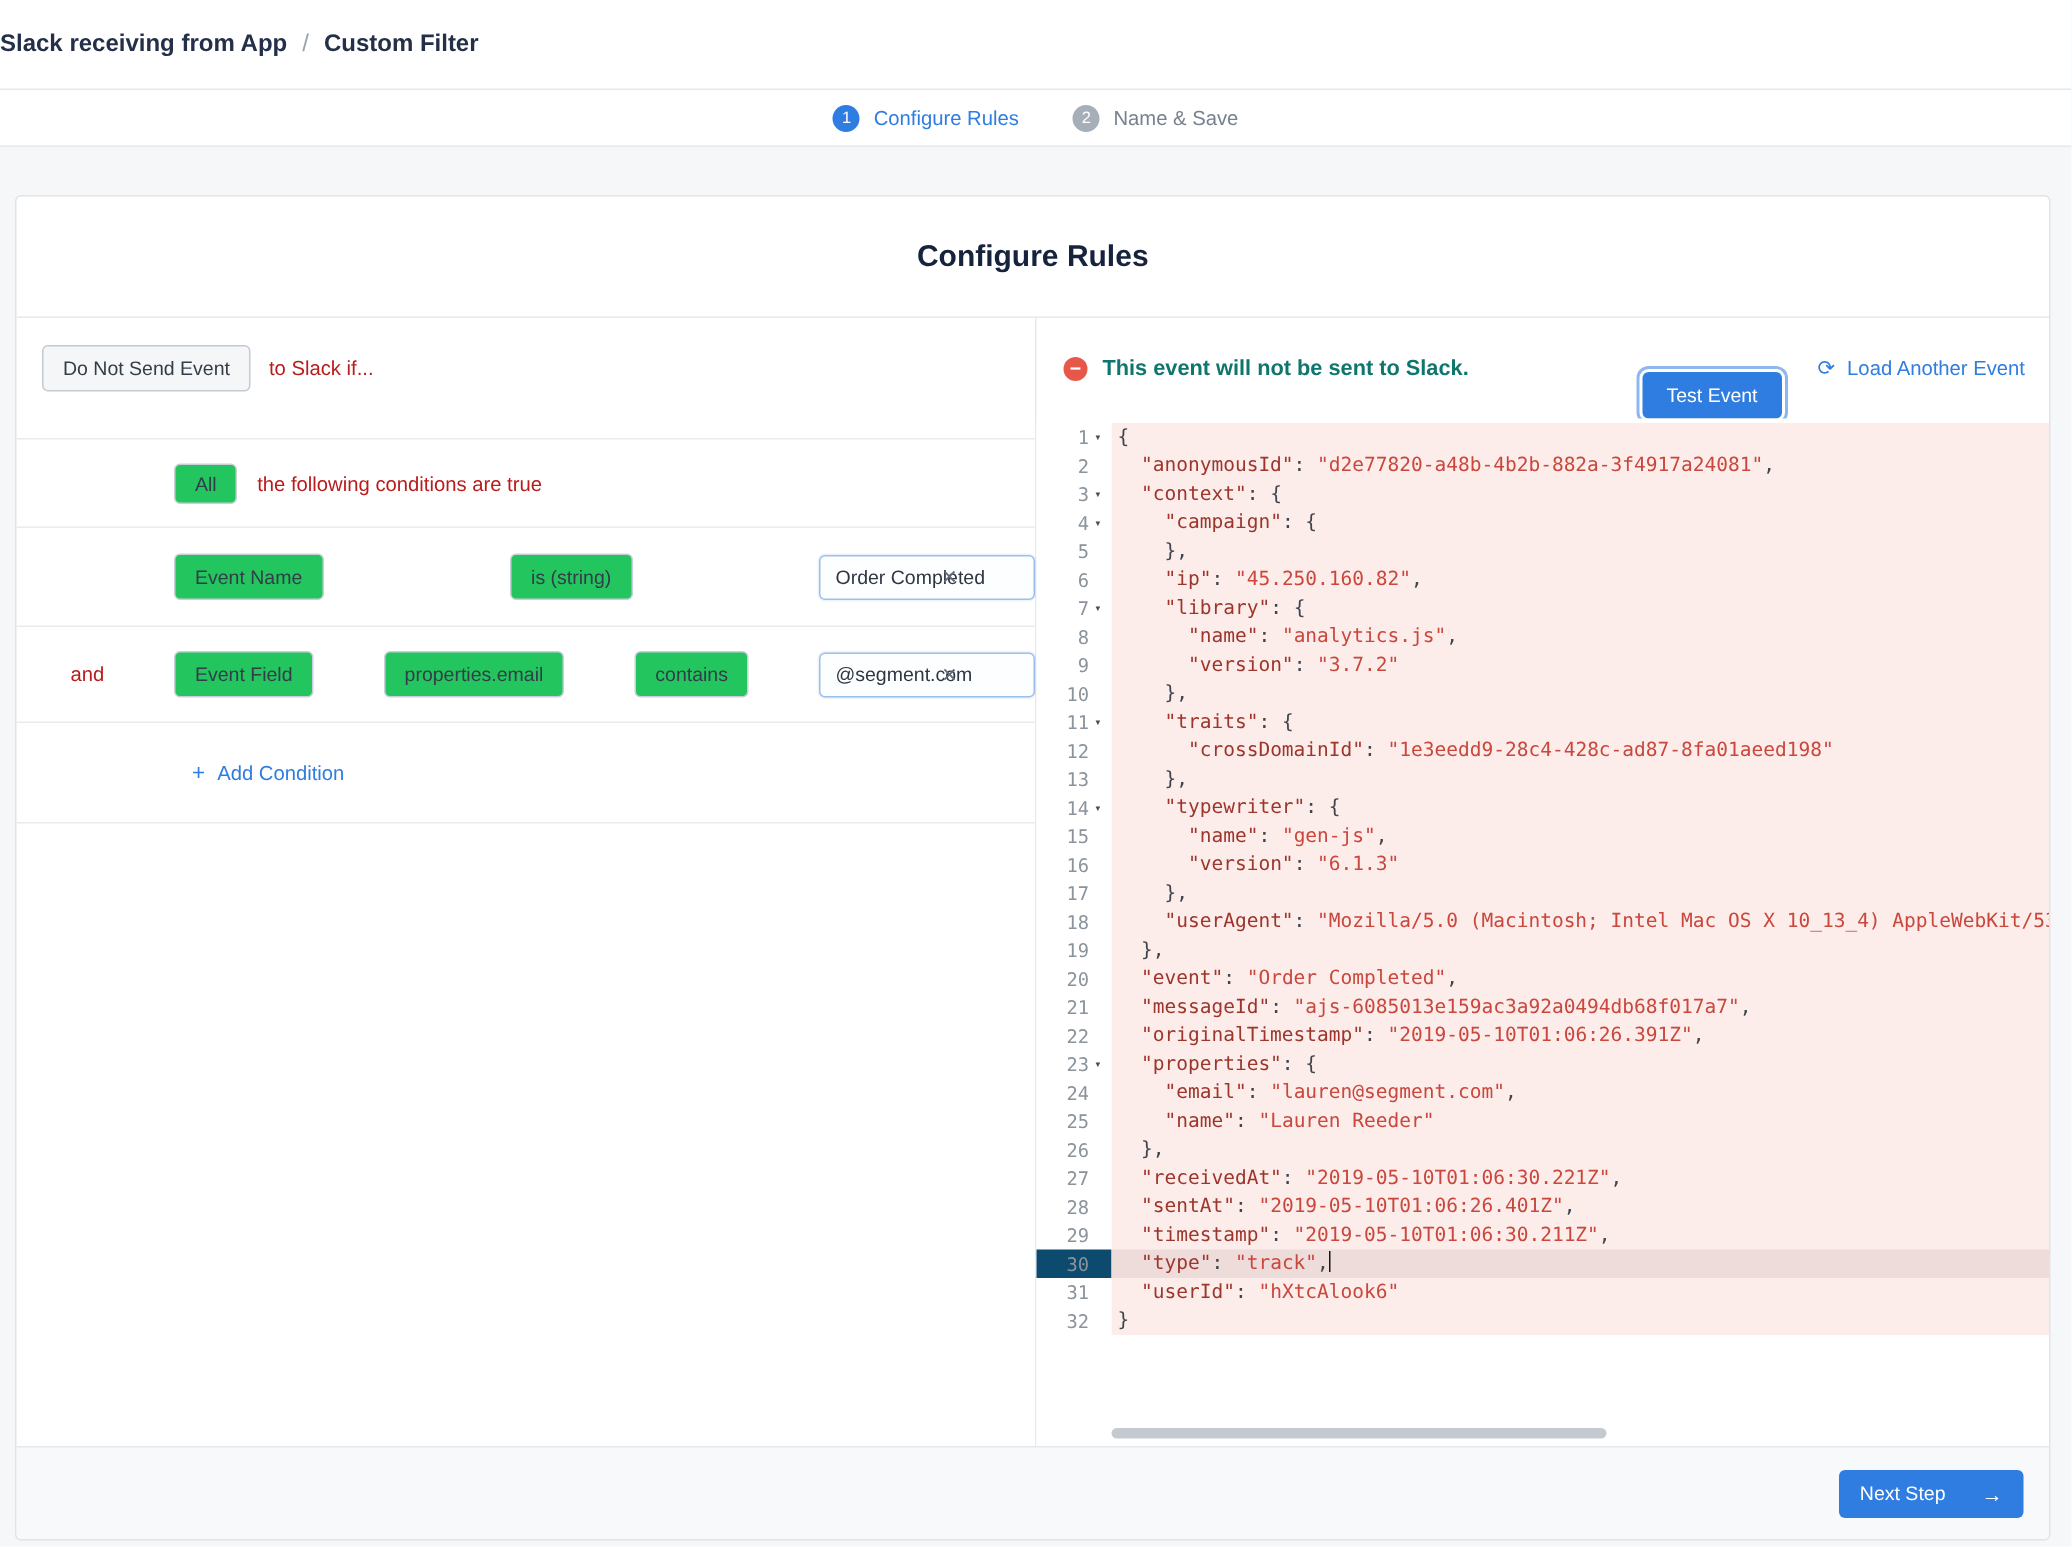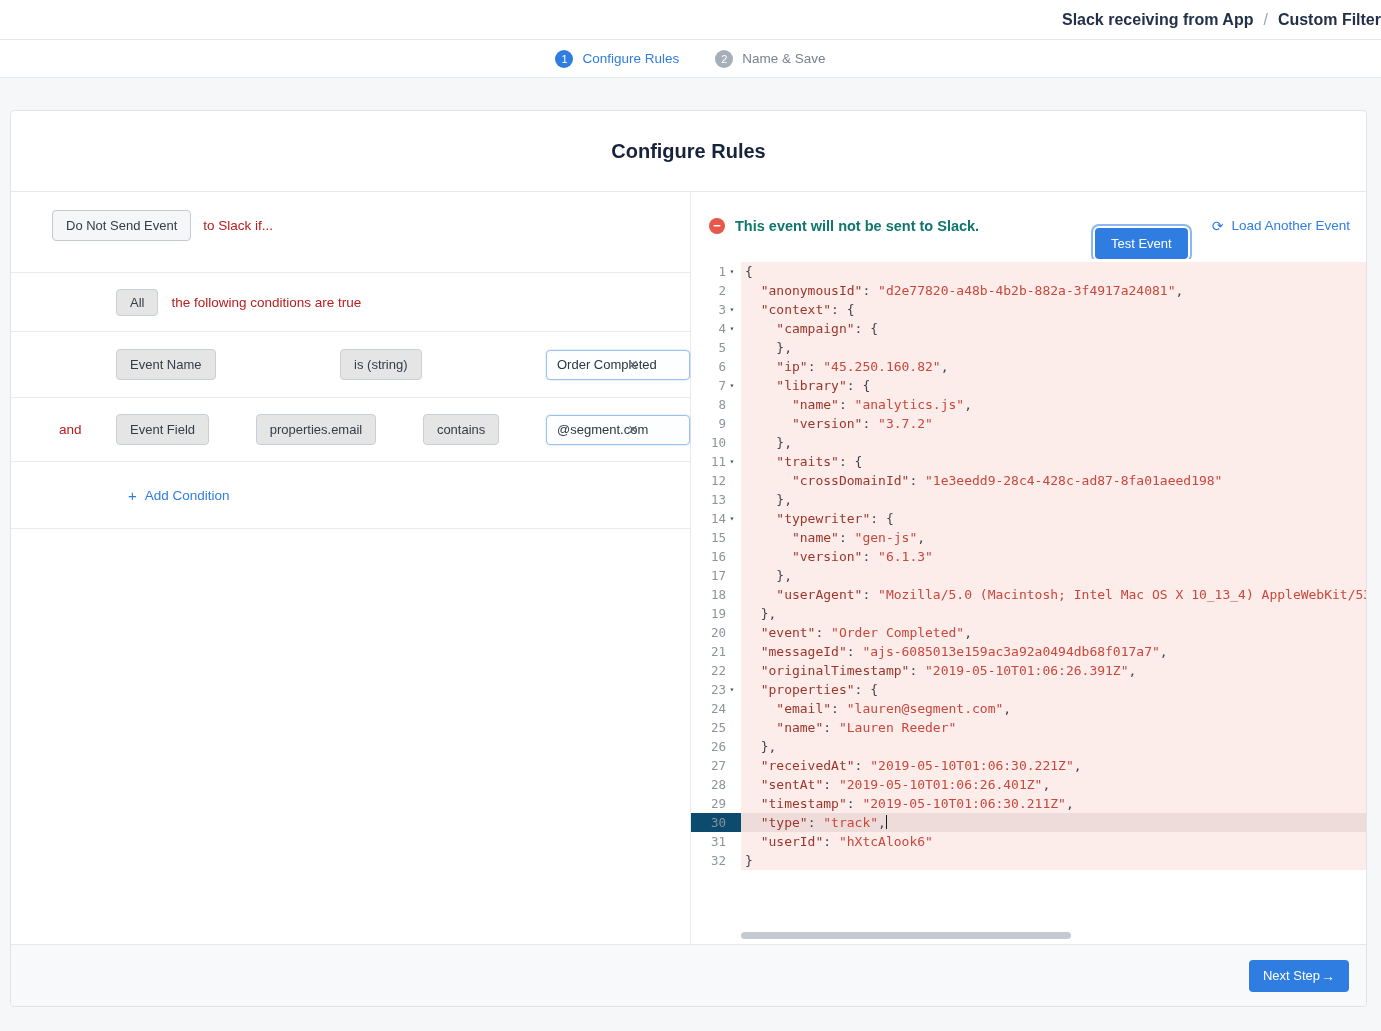--- a/index.html
+++ b/index.html
@@ -6,22 +6,22 @@
   html,body { width:1381px; height:1031px; }
   body {
     background:#f5f7f9;
     font-family:"Liberation Sans","DejaVu Sans",sans-serif;
     color:#2e3642;
     overflow:hidden;
   }
   button { font-family:inherit; background:none; border:none; cursor:pointer; }
 
   
-  .topbar { height:40px; background:#fff; border-bottom:1px solid #e4e7eb;
-            display:flex; align-items:center; justify-content:flex-end; }
+  .topbar { height:60px; background:#fff; border-bottom:1px solid #e4e7eb;
+            display:flex; align-items:center; justify-content:flex-start; }
   .breadcrumb { display:flex; gap:10px; font-size:16px; font-weight:600; color:#243049; }
   .crumb-sep { color:#9aa3af; font-weight:400; }
 
   
   .stepper { height:38px; background:#fff; border-bottom:1px solid #e4e7eb;
              display:flex; align-items:center; justify-content:center; gap:36px; }
   .step { display:flex; align-items:center; gap:9px; font-size:13.5px; }
   .step-num { width:18px; height:18px; border-radius:50%; color:#fff; font-size:11px;
               display:flex; align-items:center; justify-content:center; background:#a5aeb9; }
   .step.active .step-num { background:#2f7de1; }
@@ -32,31 +32,31 @@
   .card { background:#fff; border:1px solid #e0e4e8; border-radius:4px;
           height:897px; display:flex; flex-direction:column; overflow:hidden; }
   .card-header { flex:0 0 81px; border-bottom:1px solid #e6e9ed;
                  display:flex; align-items:center; justify-content:center; }
   .card-title { font-size:20px; font-weight:700; color:#17233c; }
   .card-body { flex:1; display:flex; min-height:0; }
 
   
   .left-panel { width:680px; flex:0 0 680px; border-right:1px solid #e6e9ed; }
   .action-row { padding:18px 0 0 17px; display:flex; align-items:center; gap:12px; }
-  .chip { background:#e5e5e5; border:1px solid #c9cfd7; border-radius:4px;
+  .chip { background:#22c55e; border:1px solid #c9cfd7; border-radius:4px;
           padding:7px 13px; font-size:13px; color:#333c49; white-space:nowrap; }
-  .action-chip { background:#f5f6f8; border-color:#c4cad2;margin-left:24px; }
+  .action-chip { background:#f5f6f8; border-color:#c4cad2; }
   .small-chip { padding:5px 13px; }
   .action-suffix, .row-text, .conj { font-size:13.5px; color:#b91c1c; }
   .cond-group { margin-top:31px; border-top:1px solid #e9ecef; }
   .row { border-bottom:1px solid #e9ecef; display:flex; align-items:center; position:relative; }
   .match-row { height:59px; padding-left:105px; gap:13px; }
   .cond-row { height:66px; padding-left:105px; gap:11px;justify-content:space-between; }
   .cond-row.second { height:64px; }
-  .conj { position:absolute; left:48px; }
+  .conj { position:absolute; left:36px; }
   .value-input { width:144px; height:30px; border:1px solid #9dbfec; border-radius:4px;
                  background:#fdfeff; padding:0 10px; font-size:13px; color:#2e3642;
                  font-family:inherit; box-shadow:0 0 0 1px rgba(108,160,231,0.12); }
   .close-btn { position:absolute; right:48px; font-size:17px; color:#626c79; line-height:1; padding:4px; }
   .add-row { height:67px; padding-left:117px; }
   .add-condition { display:flex; align-items:center; gap:8px; color:#2f7de1;
                    font-size:13.5px; font-weight:500; }
   .plus { font-size:15px; }
 
   
@@ -90,21 +90,21 @@
   .tok-p { color:#3e454e; }
   .tok-k { color:#9c352b; }
   .tok-s { color:#c9473c; }
   .cursor { display:inline-block; width:1px; height:14px; background:#14181d; vertical-align:-2px; }
   .hscroll-thumb { position:absolute; left:50px; bottom:5px; width:330px; height:7px;
                    border-radius:3.5px; background:#c5cad1; }
 
   
   .card-footer { flex:0 0 62px; background:#f7f9fb; border-top:1px solid #e5e8ec;
                  display:flex; align-items:center; justify-content:flex-end; padding-right:17px; }
-  .next-btn { display:flex; gap:1px; padding:8px 14px; }
+  .next-btn { display:flex; gap:24px; padding:8px 14px; }
   .arrow { font-size:14px; }
 </style>
 </head>
 <body>
 
 <header class="topbar">
   <div class="breadcrumb">
     <span class="crumb">Slack receiving from App</span>
     <span class="crumb-sep">/</span>
     <span class="crumb">Custom Filter</span>

